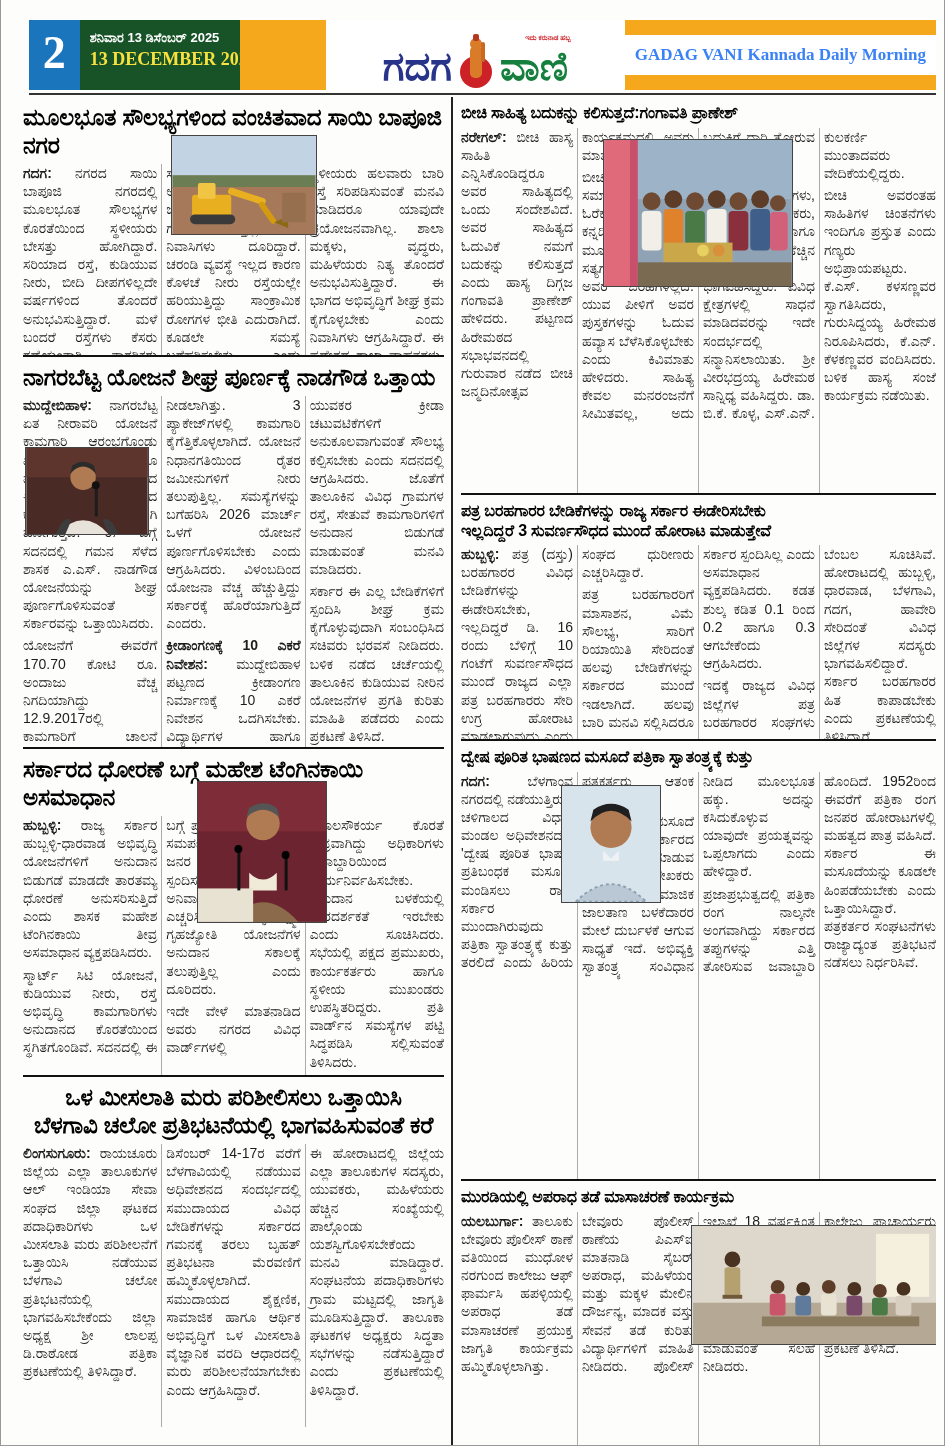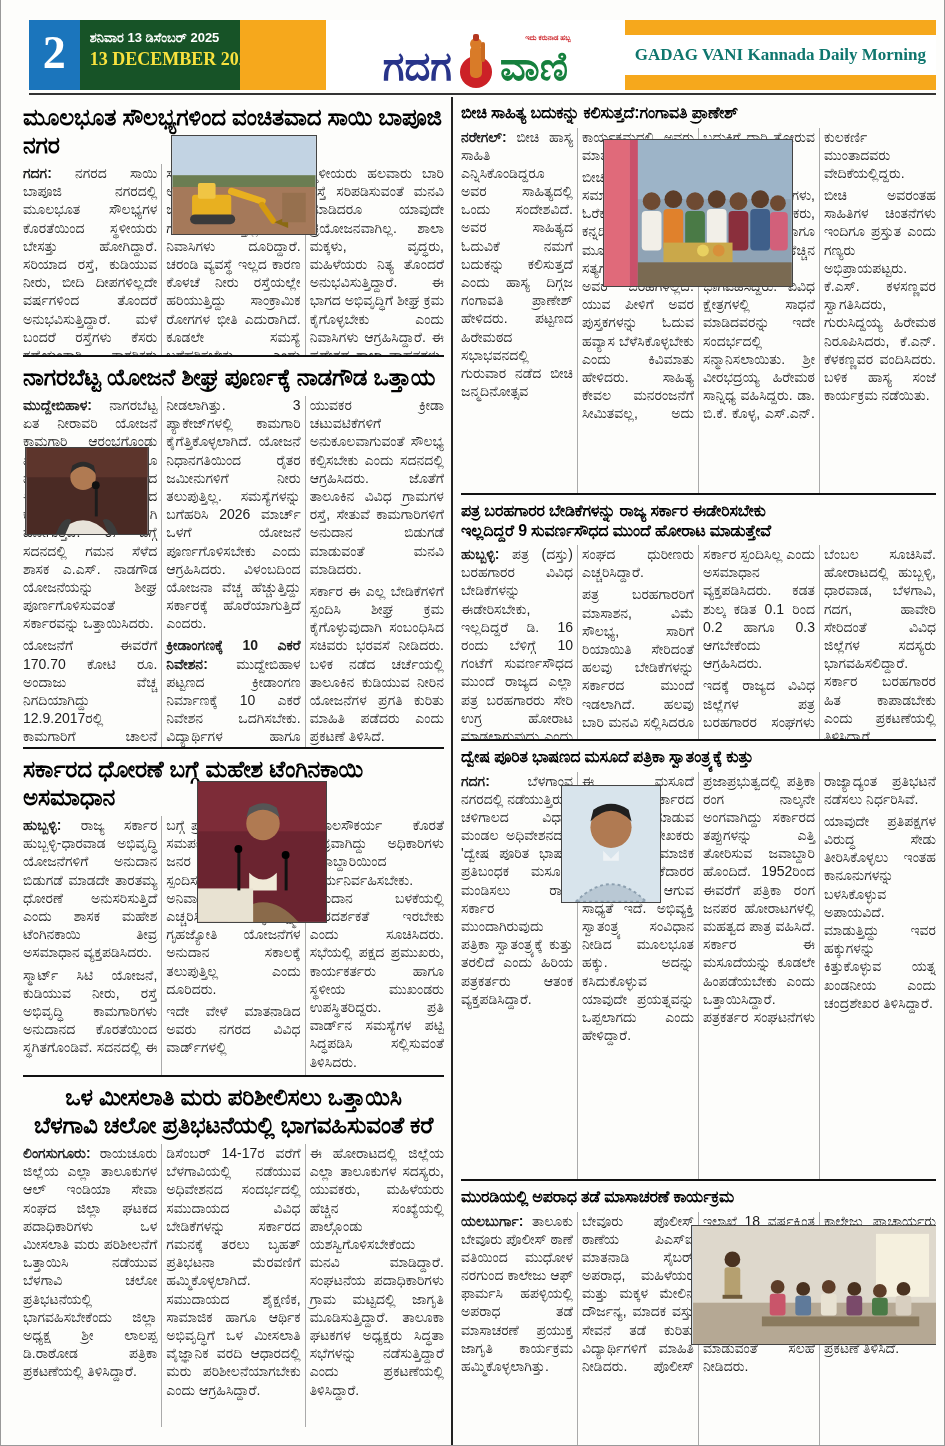--- a/index.html
+++ b/index.html
@@ -15,21 +15,21 @@
   .pnum { width:54px; background:#1b75bc; color:#fff; font:bold 46px/66px "Liberation Serif",serif; text-align:center; }
   .datebox { width:160px; background:#175327; padding:10px 8px 0 10px; }
   .datebox .kn { color:#fff; font-size:13px; font-weight:bold; white-space:nowrap; }
   .datebox .en { color:#f9e23e; font:bold 18px "Liberation Serif",serif; margin-top:3px; white-space:nowrap; }
   .strip { width:92px; background:#f6a81c; }
   .logozone { width:318px; background:#fff; display:flex; align-items:flex-end; justify-content:center; gap:4px; position:relative; }
   .logo-first { color:#28348a; font-size:40px; font-weight:bold; }
   .logo-second { color:#15803d; font-size:40px; font-weight:bold; }
   .logo-tag { position:absolute; top:14px; right:54px; color:#cc2127; font-size:7px; font-weight:bold; }
   .banner { flex:1; background:#f6a81c; display:flex; align-items:center; justify-content:center; }
-  .banner .inner { background:#fff; color:#0f766e; font:bold 17px "Liberation Serif",serif; padding:10px 10px; white-space:nowrap; }
+  .banner .inner { background:#fff; color:#3b82f6; font:bold 17px "Liberation Serif",serif; padding:10px 10px; white-space:nowrap; }
   .mast-rule { border-top:2px solid #333; margin:3px 8px 0 28px; }
   
   .main { display:flex; margin:2px 8px 0 20px; }
   .col-left  { width:432px; border-right:2px solid #222; padding:0 7px 0 2px; }
   .col-right { flex:1; padding-left:8px; }
   section.article { position:relative; overflow:hidden; padding-top:4px; }
   section.article + section.article { border-top:2px solid #111; }
   h2.headline { font-size:23px; line-height:1.22; color:#000; margin:2px 0 5px 0; letter-spacing:-0.2px; }
   h2.headline.big { font-size:16px; }
   h2.headline.center { text-align:center; }
@@ -206,21 +206,21 @@
           <p><b class="dl">ನರೇಗಲ್:</b> <span>ಬೀಚಿ ಹಾಸ್ಯ ಸಾಹಿತಿ ಎನ್ನಿಸಿಕೊಂಡಿದ್ದರೂ ಅವರ ಸಾಹಿತ್ಯದಲ್ಲಿ ಒಂದು ಸಂದೇಶವಿದೆ. ಅವರ ಸಾಹಿತ್ಯದ ಓದುವಿಕೆ ನಮಗೆ ಬದುಕನ್ನು ಕಲಿಸುತ್ತದೆ ಎಂದು ಹಾಸ್ಯ ದಿಗ್ಗಜ ಗಂಗಾವತಿ ಪ್ರಾಣೇಶ್ ಹೇಳಿದರು. ಪಟ್ಟಣದ ಹಿರೇಮಠದ ಸಭಾಭವನದಲ್ಲಿ ಗುರುವಾರ ನಡೆದ ಬೀಚಿ ಜನ್ಮದಿನೋತ್ಸವ ಕಾರ್ಯಕ್ರಮದಲ್ಲಿ ಅವರು ಮಾತನಾಡಿದರು.</span></p>
           <p>ಬೀಚಿ ಅವರ ಕೃತಿಗಳು ಸಮಾಜದ ಓರೆಕೋರೆಗಳನ್ನು ತಿದ್ದುವ ಕನ್ನಡಿಯಾಗಿವೆ. ನಗುವಿನ ಮೂಲಕವೇ ಬದುಕಿನ ಸತ್ಯಗಳನ್ನು ತಿಳಿಸುವ ಶಕ್ತಿ ಅವರ ಬರಹಗಳಲ್ಲಿದೆ. ಯುವ ಪೀಳಿಗೆ ಅವರ ಪುಸ್ತಕಗಳನ್ನು ಓದುವ ಹವ್ಯಾಸ ಬೆಳೆಸಿಕೊಳ್ಳಬೇಕು ಎಂದು ಕಿವಿಮಾತು ಹೇಳಿದರು. ಸಾಹಿತ್ಯ ಕೇವಲ ಮನರಂಜನೆಗೆ ಸೀಮಿತವಲ್ಲ, ಅದು ಬದುಕಿಗೆ ದಾರಿ ತೋರುವ ದೀಪ ಎಂದರು.</p>
           <p>ಕಾರ್ಯಕ್ರಮದಲ್ಲಿ ಹಿರೇಮಠದ ಶ್ರೀಗಳು, ಸಾಹಿತಿಗಳು, ಶಿಕ್ಷಕರು, ವಿದ್ಯಾರ್ಥಿಗಳು ಹಾಗೂ ಸಾಹಿತ್ಯಾಸಕ್ತರು ಹೆಚ್ಚಿನ ಸಂಖ್ಯೆಯಲ್ಲಿ ಭಾಗವಹಿಸಿದ್ದರು. ವಿವಿಧ ಕ್ಷೇತ್ರಗಳಲ್ಲಿ ಸಾಧನೆ ಮಾಡಿದವರನ್ನು ಇದೇ ಸಂದರ್ಭದಲ್ಲಿ ಸನ್ಮಾನಿಸಲಾಯಿತು. ಶ್ರೀ ವೀರಭದ್ರಯ್ಯ ಹಿರೇಮಠ ಸಾನ್ನಿಧ್ಯ ವಹಿಸಿದ್ದರು. ಡಾ. ಬಿ.ಕೆ. ಕೊಳ್ಳ, ಎಸ್.ಎನ್. ಕುಲಕರ್ಣಿ ಮುಂತಾದವರು ವೇದಿಕೆಯಲ್ಲಿದ್ದರು.</p>
           <p>ಬೀಚಿ ಅವರಂತಹ ಸಾಹಿತಿಗಳ ಚಿಂತನೆಗಳು ಇಂದಿಗೂ ಪ್ರಸ್ತುತ ಎಂದು ಗಣ್ಯರು ಅಭಿಪ್ರಾಯಪಟ್ಟರು. ಕೆ.ಎಸ್. ಕಳಸಣ್ಣವರ ಸ್ವಾಗತಿಸಿದರು, ಗುರುಸಿದ್ದಯ್ಯ ಹಿರೇಮಠ ನಿರೂಪಿಸಿದರು, ಕೆ.ಎನ್. ಕೆಳಕಣ್ಣವರ ವಂದಿಸಿದರು. ಬಳಿಕ ಹಾಸ್ಯ ಸಂಜೆ ಕಾರ್ಯಕ್ರಮ ನಡೆಯಿತು.</p>
         </div>
       </section>
 
       <section class="article" id="art-f">
         <h2 class="headline big">
           <span>ಪತ್ರ ಬರಹಗಾರರ ಬೇಡಿಕೆಗಳನ್ನು ರಾಜ್ಯ ಸರ್ಕಾರ ಈಡೇರಿಸಬೇಕು</span><br>
-          <span>ಇಲ್ಲದಿದ್ದರೆ 9 ಸುವರ್ಣಸೌಧದ ಮುಂದೆ ಹೋರಾಟ ಮಾಡುತ್ತೇವೆ</span>
+          <span>ಇಲ್ಲದಿದ್ದರೆ 3 ಸುವರ್ಣಸೌಧದ ಮುಂದೆ ಹೋರಾಟ ಮಾಡುತ್ತೇವೆ</span>
         </h2>
         <div class="body cols4">
           <p><b class="dl">ಹುಬ್ಬಳ್ಳಿ:</b> <span>ಪತ್ರ (ದಸ್ತು) ಬರಹಗಾರರ ವಿವಿಧ ಬೇಡಿಕೆಗಳನ್ನು ಈಡೇರಿಸಬೇಕು, ಇಲ್ಲದಿದ್ದರೆ ಡಿ. 16 ರಂದು ಬೆಳಿಗ್ಗೆ 10 ಗಂಟೆಗೆ ಸುವರ್ಣಸೌಧದ ಮುಂದೆ ರಾಜ್ಯದ ಎಲ್ಲಾ ಪತ್ರ ಬರಹಗಾರರು ಸೇರಿ ಉಗ್ರ ಹೋರಾಟ ಮಾಡಲಾಗುವುದು ಎಂದು ಸಂಘದ ಧುರೀಣರು ಎಚ್ಚರಿಸಿದ್ದಾರೆ.</span></p>
           <p>ಪತ್ರ ಬರಹಗಾರರಿಗೆ ಮಾಸಾಶನ, ವಿಮೆ ಸೌಲಭ್ಯ, ಸಾರಿಗೆ ರಿಯಾಯಿತಿ ಸೇರಿದಂತೆ ಹಲವು ಬೇಡಿಕೆಗಳನ್ನು ಸರ್ಕಾರದ ಮುಂದೆ ಇಡಲಾಗಿದೆ. ಹಲವು ಬಾರಿ ಮನವಿ ಸಲ್ಲಿಸಿದರೂ ಸರ್ಕಾರ ಸ್ಪಂದಿಸಿಲ್ಲ ಎಂದು ಅಸಮಾಧಾನ ವ್ಯಕ್ತಪಡಿಸಿದರು. ಕಡತ ಶುಲ್ಕ ಕಡಿತ 0.1 ರಿಂದ 0.2 ಹಾಗೂ 0.3 ಆಗಬೇಕೆಂದು ಆಗ್ರಹಿಸಿದರು.</p>
           <p>ಇದಕ್ಕೆ ರಾಜ್ಯದ ವಿವಿಧ ಜಿಲ್ಲೆಗಳ ಪತ್ರ ಬರಹಗಾರರ ಸಂಘಗಳು ಬೆಂಬಲ ಸೂಚಿಸಿವೆ. ಹೋರಾಟದಲ್ಲಿ ಹುಬ್ಬಳ್ಳಿ, ಧಾರವಾಡ, ಬೆಳಗಾವಿ, ಗದಗ, ಹಾವೇರಿ ಸೇರಿದಂತೆ ವಿವಿಧ ಜಿಲ್ಲೆಗಳ ಸದಸ್ಯರು ಭಾಗವಹಿಸಲಿದ್ದಾರೆ. ಸರ್ಕಾರ ಬರಹಗಾರರ ಹಿತ ಕಾಪಾಡಬೇಕು ಎಂದು ಪ್ರಕಟಣೆಯಲ್ಲಿ ತಿಳಿಸಿದ್ದಾರೆ.</p>
         </div>
       </section>
 
       <section class="article" id="art-g">
         <h2 class="headline big">ದ್ವೇಷ ಪೂರಿತ ಭಾಷಣದ ಮಸೂದೆ ಪತ್ರಿಕಾ ಸ್ವಾತಂತ್ರ್ಯಕ್ಕೆ ಕುತ್ತು</h2>
@@ -231,21 +231,20 @@
             <path d="M29 36 q21 -22 42 0 l-3 -12 q-18 -12 -36 0 z" fill="#1f1f1f"></path>
             <path d="M14 118 q36 -36 72 0 z" fill="#b9c8d4"></path>
             <path d="M14 118 q36 -36 72 0 z" fill="none" stroke="#8da0b0" stroke-width="2" stroke-dasharray="3 3"></path>
             <path d="M42 66 l8 8 8 -8 v10 h-16 z" fill="#eef2f5"></path>
           </svg>
         </div>
         <div class="body cols4">
           <p><b class="dl">ಗದಗ:</b> <span>ಬೆಳಗಾಂವ ನಗರದಲ್ಲಿ ನಡೆಯುತ್ತಿರುವ ಚಳಿಗಾಲದ ವಿಧಾನ ಮಂಡಲ ಅಧಿವೇಶನದಲ್ಲಿ 'ದ್ವೇಷ ಪೂರಿತ ಭಾಷಣ ಪ್ರತಿಬಂಧಕ ಮಸೂದೆ' ಮಂಡಿಸಲು ರಾಜ್ಯ ಸರ್ಕಾರ ಮುಂದಾಗಿರುವುದು ಪತ್ರಿಕಾ ಸ್ವಾತಂತ್ರ್ಯಕ್ಕೆ ಕುತ್ತು ತರಲಿದೆ ಎಂದು ಹಿರಿಯ ಪತ್ರಕರ್ತರು ಆತಂಕ ವ್ಯಕ್ತಪಡಿಸಿದ್ದಾರೆ.</span></p>
           <p>ಈ ಮಸೂದೆ ಜಾರಿಯಾದರೆ ಸರ್ಕಾರದ ವಿರುದ್ಧ ಟೀಕೆ ಮಾಡುವ ಪತ್ರಕರ್ತರು, ಲೇಖಕರು ಹಾಗೂ ಸಾಮಾಜಿಕ ಜಾಲತಾಣ ಬಳಕೆದಾರರ ಮೇಲೆ ದುರ್ಬಳಕೆ ಆಗುವ ಸಾಧ್ಯತೆ ಇದೆ. ಅಭಿವ್ಯಕ್ತಿ ಸ್ವಾತಂತ್ರ್ಯ ಸಂವಿಧಾನ ನೀಡಿದ ಮೂಲಭೂತ ಹಕ್ಕು. ಅದನ್ನು ಕಸಿದುಕೊಳ್ಳುವ ಯಾವುದೇ ಪ್ರಯತ್ನವನ್ನು ಒಪ್ಪಲಾಗದು ಎಂದು ಹೇಳಿದ್ದಾರೆ.</p>
           <p>ಪ್ರಜಾಪ್ರಭುತ್ವದಲ್ಲಿ ಪತ್ರಿಕಾ ರಂಗ ನಾಲ್ಕನೇ ಅಂಗವಾಗಿದ್ದು ಸರ್ಕಾರದ ತಪ್ಪುಗಳನ್ನು ಎತ್ತಿ ತೋರಿಸುವ ಜವಾಬ್ದಾರಿ ಹೊಂದಿದೆ. 1952ರಿಂದ ಈವರೆಗೆ ಪತ್ರಿಕಾ ರಂಗ ಜನಪರ ಹೋರಾಟಗಳಲ್ಲಿ ಮಹತ್ವದ ಪಾತ್ರ ವಹಿಸಿದೆ. ಸರ್ಕಾರ ಈ ಮಸೂದೆಯನ್ನು ಕೂಡಲೇ ಹಿಂಪಡೆಯಬೇಕು ಎಂದು ಒತ್ತಾಯಿಸಿದ್ದಾರೆ. ಪತ್ರಕರ್ತರ ಸಂಘಟನೆಗಳು ರಾಜ್ಯಾದ್ಯಂತ ಪ್ರತಿಭಟನೆ ನಡೆಸಲು ನಿರ್ಧರಿಸಿವೆ.</p>
-          <p>ಯಾವುದೇ ಪ್ರತಿಪಕ್ಷಗಳ ವಿರುದ್ಧ ಸೇಡು ತೀರಿಸಿಕೊಳ್ಳಲು ಇಂತಹ ಕಾನೂನುಗಳನ್ನು ಬಳಸಿಕೊಳ್ಳುವ ಅಪಾಯವಿದೆ. ಮಾಡುತ್ತಿದ್ದು ಇವರ ಹಕ್ಕುಗಳನ್ನು ಕಿತ್ತುಕೊಳ್ಳುವ ಯತ್ನ ಖಂಡನೀಯ ಎಂದು ಚಂದ್ರಶೇಖರ ತಿಳಿಸಿದ್ದಾರೆ.</p>
         </div>
       </section>
 
       <section class="article" id="art-h">
         <h2 class="headline big">ಮುರಡಿಯಲ್ಲಿ ಅಪರಾಧ ತಡೆ ಮಾಸಾಚರಣೆ ಕಾರ್ಯಕ್ರಮ</h2>
         <div class="photo">
           <svg viewBox="0 0 248 120">
             <rect width="248" height="120" fill="#ded8cc"></rect>
             <rect x="186" y="8" width="54" height="64" fill="#f5f0de"></rect>
             <rect y="78" width="248" height="42" fill="#b5a894"></rect>

